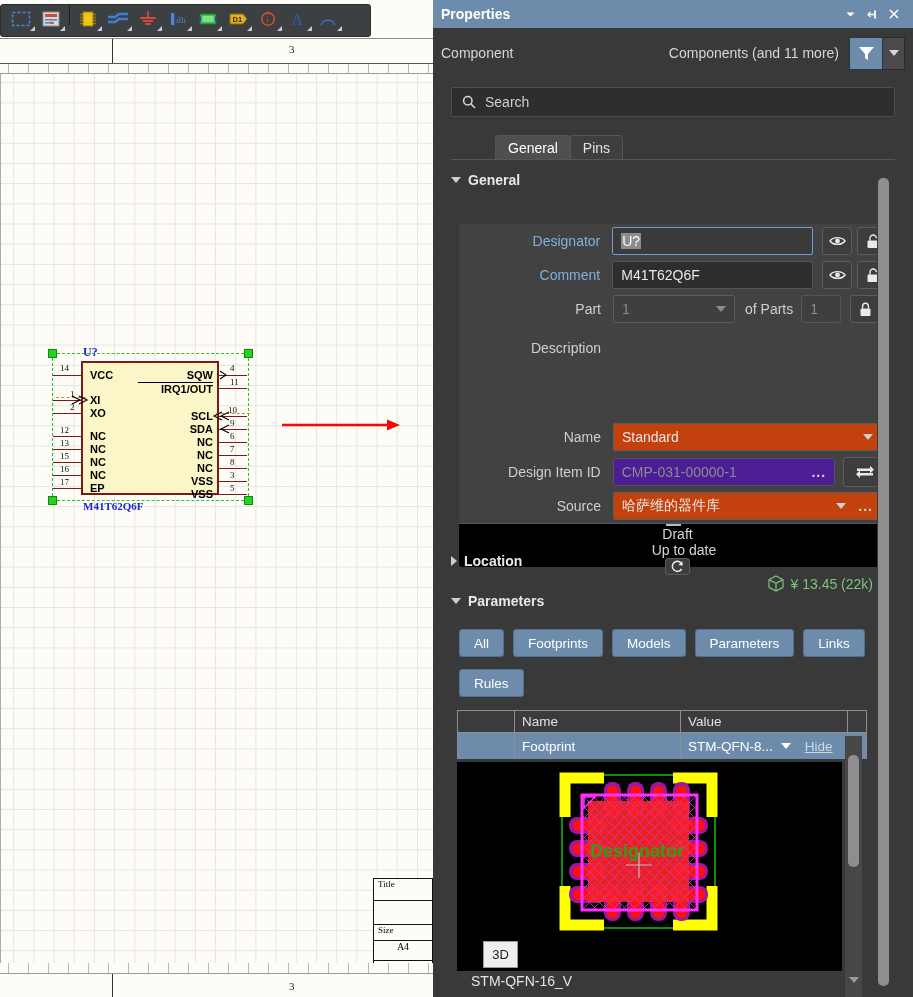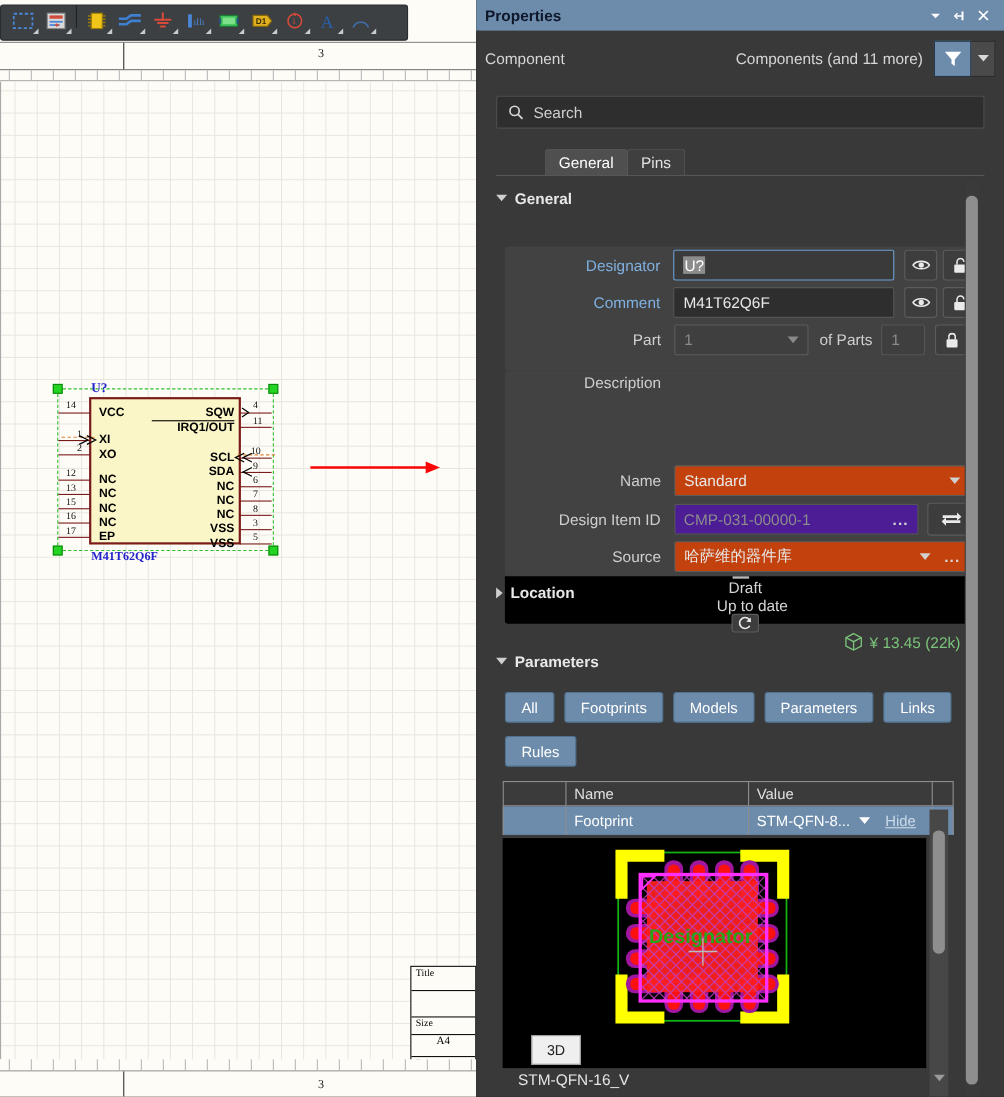--- a/index.html
+++ b/index.html
@@ -121,21 +121,21 @@
 
   
   #panel {
     position: absolute; left: 433px; top: 0; width: 480px; height: 997px;
     background: #393939; color: #d6d6d6; font-size: 13px;
   }
   #panel-title {
     position: absolute; left: 0; top: 0; width: 480px; height: 28px;
     background: #6d8cab; display: flex; align-items: center; padding: 0 8px;
   }
-  #panel-title .ptext { font-weight: bold; font-size: 14px; color: #0f172a; flex: 1; }
+  #panel-title .ptext { font-weight: bold; font-size: 14px; color: #ffffff; flex: 1; }
   .titlebtn {
     width: 22px; height: 22px; display: flex; align-items: center; justify-content: center;
     color: #fff; cursor: pointer;
   }
   #panel-body {
     position: absolute; left: 0; top: 28px; width: 480px; height: 969px;
     background: #393939; overflow: hidden;
   }
   #objrow {
     position: absolute; left: 0; top: 0; width: 480px; height: 50px;
@@ -241,21 +241,21 @@
     height: 26px; display: flex; background: #6d8cab; color: #ffffff; font-size: 13.5px;
     align-items: center; border-left: 1px solid #8e8e8e; border-right: 1px solid #8e8e8e;
   }
   .cellsep { width: 1px; align-self: stretch; background: #8e8e8e; }
 
   #preview {
     position: absolute; left: 457px; top: 762px; width: 392px; height: 208px;
     background: #000000; overflow: hidden;
   }
   #btn3d {
-    position: absolute; left: 483px; top: 940px; width: 45px; height: 27px;
+    position: absolute; left: 483px; top: 940px; width: 35px; height: 27px;
     background: #efefef; border: 1px solid #9a9a9a; color: #222;
     font-size: 13px; display: flex; align-items: center; justify-content: center; cursor: pointer;
   }
   #prevname {
     position: absolute; left: 471px; top: 972px; font-size: 14px; color: #e4e4e4;
   }
   
   .vsb-track { position: absolute; background: #3a3a3a; }
   .vsb-thumb { position: absolute; background: #8e8e8e; border-radius: 5px; }
   .sb-arr-up { width: 0; height: 0; border-left: 5px solid transparent; border-right: 5px solid transparent; border-bottom: 6px solid #9a9a9a; }
@@ -692,21 +692,21 @@
         <span style="margin-left:auto; display:flex; align-items:center; gap:7px; color:#7cc47c; font-size:14px;">
           <svg width="16" height="17" viewBox="0 0 16 17">
             <path d="M8 1 L15 4.6 V12.3 L8 16 L1 12.3 V4.6 Z" fill="none" stroke="#7cc47c" stroke-width="1.2"></path>
             <path d="M1 4.6 L8 8.3 L15 4.6 M8 8.3 V16" fill="none" stroke="#7cc47c" stroke-width="1.2"></path>
           </svg>
           <span>¥ 13.45 (22k)</span>
         </span>
         <span class="greenbar"></span>
       </div>
 
-      <div class="section-head" style="top:503px;">
+      <div class="section-head" style="top:525px;">
         <span class="tri-r"></span>
         <span>Location</span>
       </div>
 
       <div class="section-head" style="top:565px;">
         <span class="tri-d"></span>
         <span>Parameters</span>
       </div>
 
       <div style="position:absolute; left:26px; top:601px; display:flex; gap:9px;">

